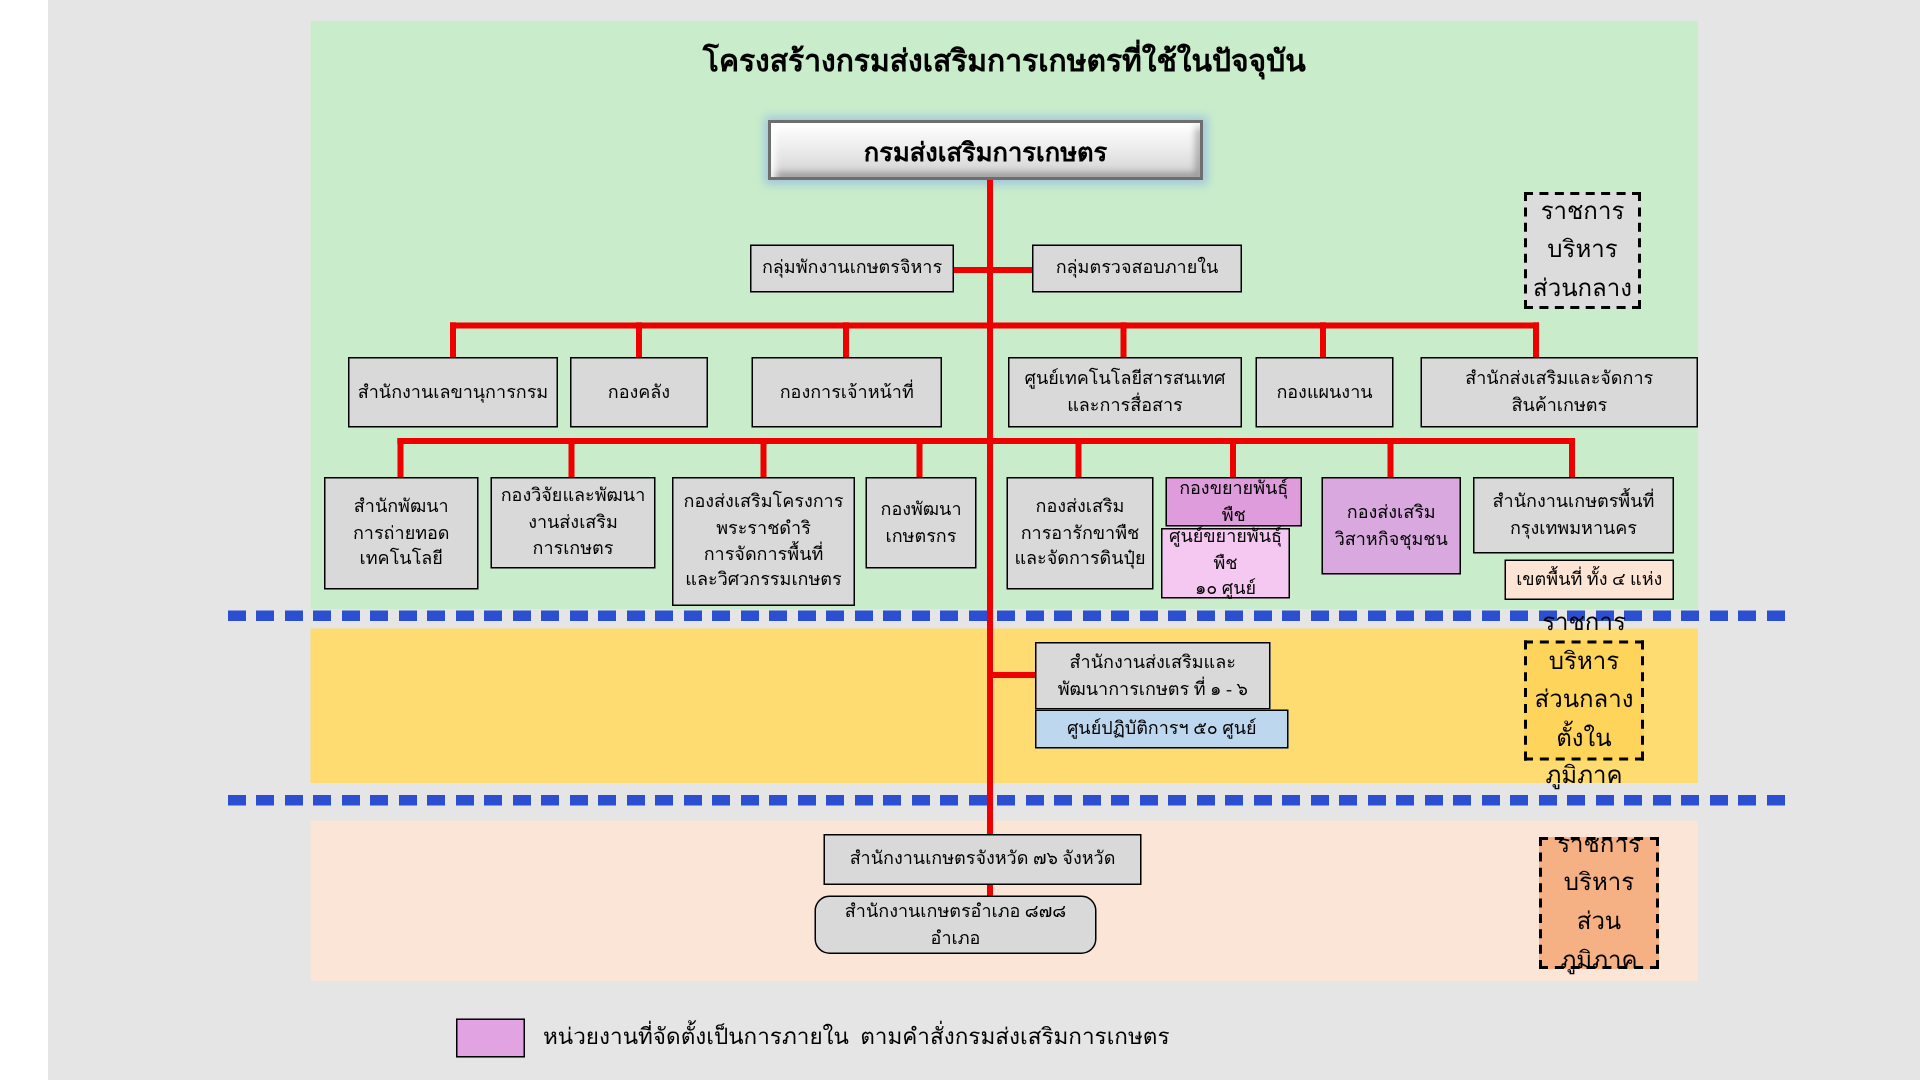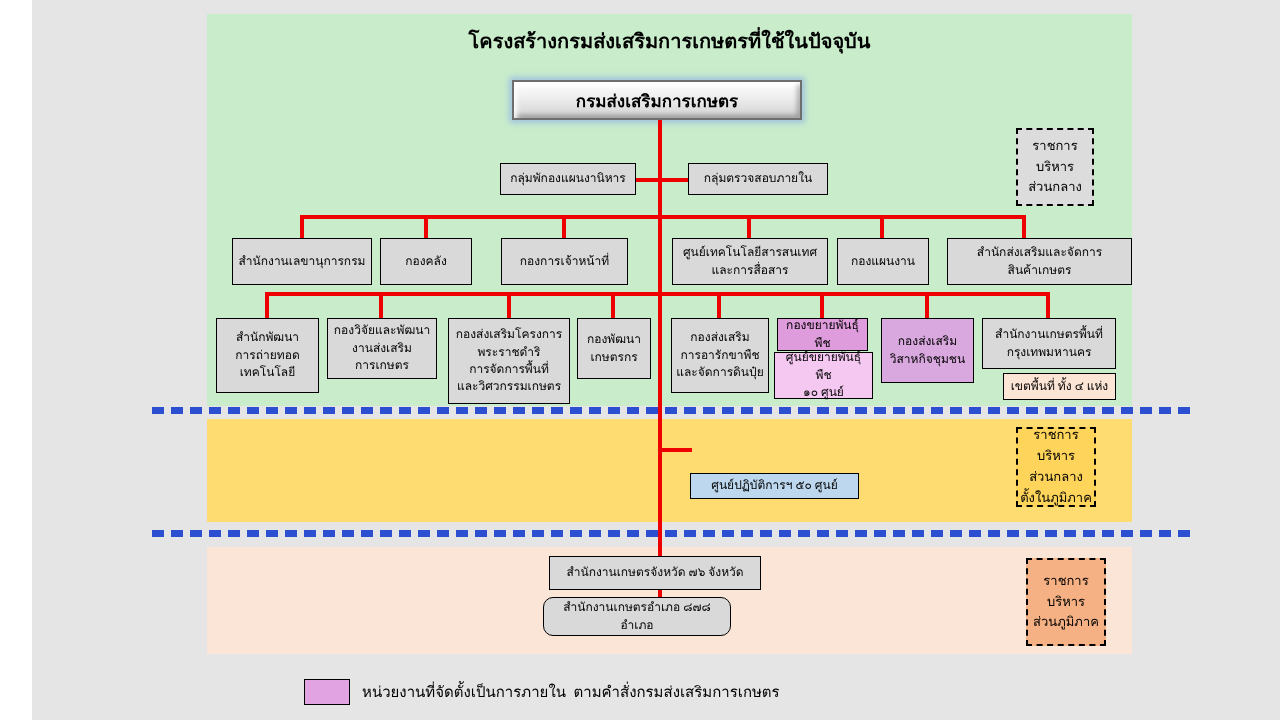--- a/index.html
+++ b/index.html
@@ -37,21 +37,21 @@
     font-size:12px;line-height:1.45;white-space:pre-line;
     box-sizing:border-box;padding:2px 3px;z-index:2;
   }
   .box.pink{background:#DE9CDC;}
   .box.pink-light{background:#F5C8F2;}
   .box.purple{background:#D8A8DF;}
   .box.blue-light{background:#BDD7EE;}
   .box.peach{background:#FCE5D5;}
   .note{
     position:absolute;display:flex;align-items:center;justify-content:center;
-    text-align:center;border:2.5px dashed #000;font-size:13px;line-height:1.6;
+    text-align:center;border:2.5px dashed #000;font-size:16px;line-height:1.6;
     white-space:pre-line;box-sizing:border-box;z-index:2;
   }
   .note.gray{background:#DCDCDC;}
   .note.gold{background:#FFD45A;}
   .note.orange{background:#F5B183;}
   .hline,.vline{position:absolute;background:#EE0000;z-index:1;}
   .legend-swatch{
     position:absolute;left:272px;top:679px;width:46px;height:26px;
     background:#E2A3E2;border:1.6px solid #000;box-sizing:border-box;
   }
@@ -92,21 +92,21 @@
   <div class="vline" style="left:579px;top:292px;width:4px;height:27px;"></div>
   <div class="vline" style="left:685px;top:292px;width:4px;height:27px;"></div>
   <div class="vline" style="left:788px;top:292px;width:4px;height:27px;"></div>
   <div class="vline" style="left:893px;top:292px;width:4px;height:27px;"></div>
   <div class="vline" style="left:1014px;top:292px;width:4px;height:27px;"></div>
 
   <div class="hline" style="left:628px;top:448px;width:32px;height:4px;"></div>
 
   <div class="root-box">กรมส่งเสริมการเกษตร</div>
 
-  <div class="box" style="left:468px;top:163px;width:136px;height:32px;">กลุ่มพักองแผนงานิหาร</div>
+  <div class="box" style="left:468px;top:163px;width:136px;height:32px;">กลุ่มพักงานเกษตรจิหาร</div>
   <div class="box" style="left:656px;top:163px;width:140px;height:32px;">กลุ่มตรวจสอบภายใน</div>
 
   <div class="note gray" style="left:984px;top:128px;width:78px;height:78px;">ราชการบริหาร
 ส่วนกลาง</div>
 
   <div class="box" style="left:200px;top:238px;width:140px;height:47px;">สำนักงานเลขานุการกรม</div>
   <div class="box" style="left:348px;top:238px;width:92px;height:47px;">กองคลัง</div>
   <div class="box" style="left:469px;top:238px;width:127px;height:47px;">กองการเจ้าหน้าที่</div>
   <div class="box" style="left:640px;top:238px;width:156px;height:47px;">ศูนย์เทคโนโลยีสารสนเทศ
 และการสื่อสาร</div>
@@ -122,28 +122,30 @@
   <div class="box" style="left:416px;top:318px;width:122px;height:86px;">กองส่งเสริมโครงการ
 พระราชดำริ
 การจัดการพื้นที่
 และวิศวกรรมเกษตร</div>
   <div class="box" style="left:545px;top:318px;width:74px;height:61px;">กองพัฒนา
 เกษตรกร</div>
   <div class="box" style="left:639px;top:318px;width:98px;height:75px;">กองส่งเสริม
 การอารักขาพืช
 และจัดการดินปุ๋ย</div>
   <div class="box pink" style="left:745px;top:318px;width:91px;height:33px;">กองขยายพันธุ์พืช</div>
-  <div class="box pink-light" style="left:742px;top:352px;width:99px;height:47px;">ศูนย์ขยายพันธุ์พืช
+  <div class="box pink-light" style="left:742px;top:352px;width:86px;height:47px;">ศูนย์ขยายพันธุ์พืช
 ๑๐ ศูนย์</div>
   <div class="box purple" style="left:849px;top:318px;width:93px;height:65px;">กองส่งเสริม
 วิสาหกิจชุมชน</div>
   <div class="box" style="left:950px;top:318px;width:134px;height:51px;">สำนักงานเกษตรพื้นที่
 กรุงเทพมหานคร</div>
   <div class="box peach" style="left:971px;top:373px;width:113px;height:27px;">เขตพื้นที่ ทั้ง ๔ แห่ง</div>
 
+  <div class="box" style="left:658px;top:428px;width:157px;height:45px;">สำนักงานส่งเสริมและ
+พัฒนาการเกษตร ที่ ๑ - ๖</div>
   <div class="box blue-light" style="left:658px;top:473px;width:169px;height:26px;">ศูนย์ปฏิบัติการฯ ๕๐ ศูนย์</div>
   <div class="note gold" style="left:984px;top:427px;width:80px;height:80px;">ราชการบริหาร
 ส่วนกลาง
 ตั้งในภูมิภาค</div>
 
   <div class="box" style="left:517px;top:556px;width:212px;height:34px;">สำนักงานเกษตรจังหวัด  ๗๖  จังหวัด</div>
   <div class="box" style="left:511px;top:597px;width:188px;height:39px;border-radius:10px;">สำนักงานเกษตรอำเภอ  ๘๗๘  อำเภอ</div>
   <div class="note orange" style="left:994px;top:558px;width:80px;height:88px;">ราชการบริหาร
 ส่วนภูมิภาค</div>
 

